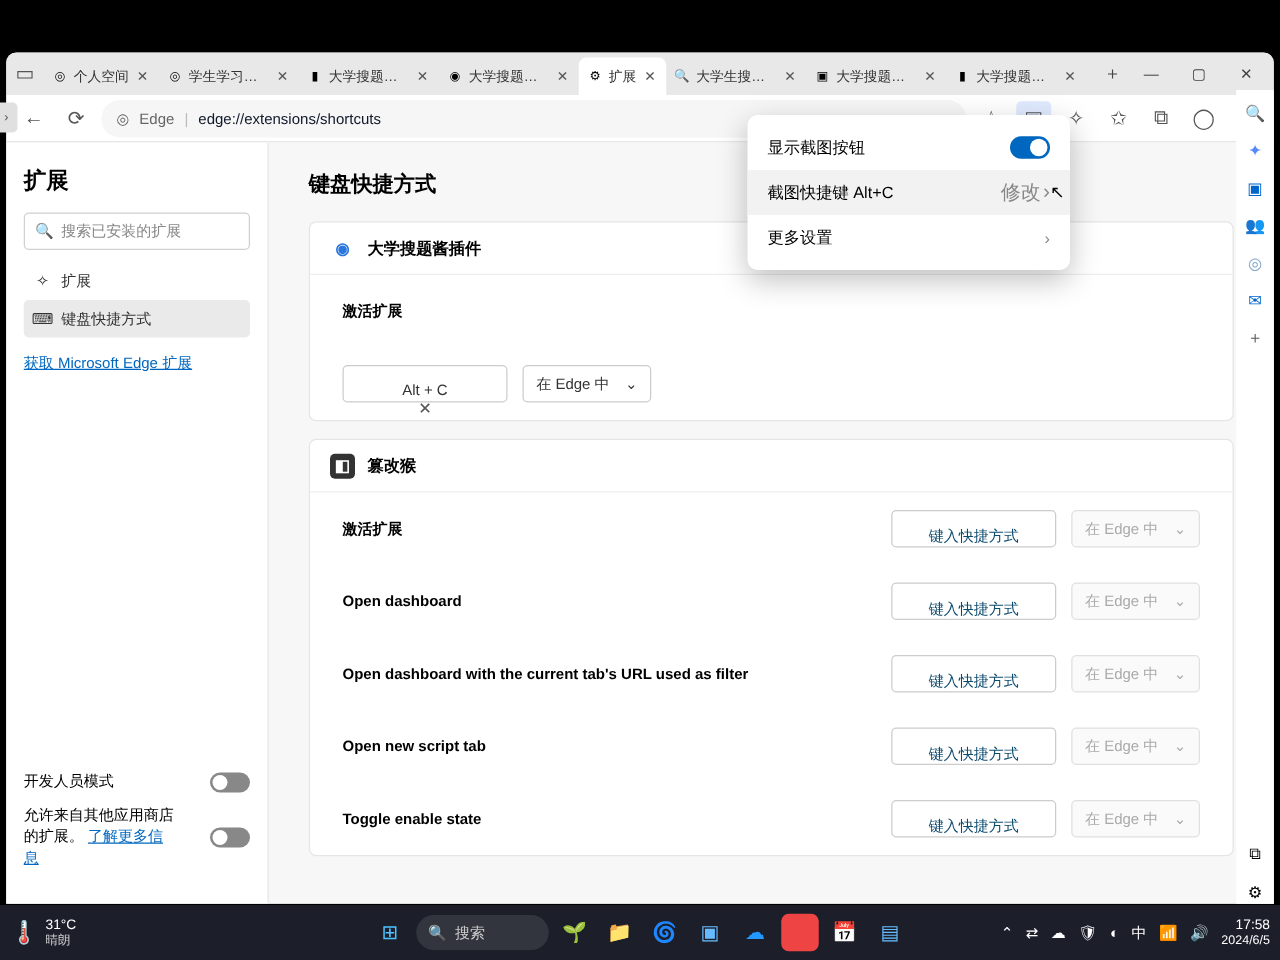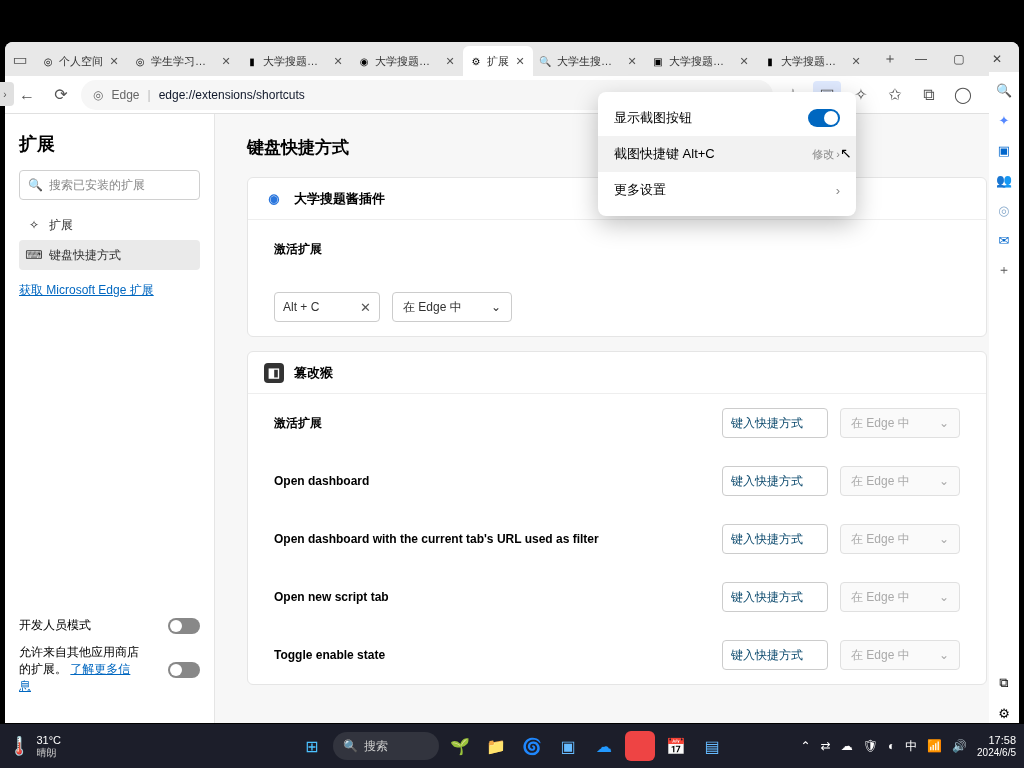--- a/index.html
+++ b/index.html
@@ -48,37 +48,37 @@
 .toggle::after { content:''; position:absolute; width:12px; height:12px; background:#fff; border-radius:50%; top:2px; left:2px; }
 .toggle.off::after { left: 2px; }
 
 .rightpane { flex: 1; padding: 22px 32px; overflow: auto; }
 .rightpane h2 { font-size: 17px; font-weight: 600; margin-bottom: 18px; }
 .card { background: #fff; border: 1px solid #e5e5e5; border-radius: 6px; margin-bottom: 14px; }
 .cardhead { height: 42px; display: flex; align-items: center; padding: 0 16px; gap: 10px; font-size: 13px; font-weight: 600; border-bottom: 1px solid #eee; }
 .cardhead .eicon { width: 20px; height: 20px; border-radius: 4px; display:flex; align-items:center; justify-content:center; font-size:13px; }
 .row { display: flex; align-items: center; padding: 14px 26px; gap: 12px; font-size: 12px; }
 .row .rlabel { flex: 1; font-weight: 600; font-size: 12px; }
-.shortcut-input { width: 106px; height: 30px; border: 1px solid #ccc; border-radius: 4px; padding: 12px 8px; font-size: 12px; display: flex; align-items: center; justify-content: space-between; color: #333; }
+.shortcut-input { width: 132px; height: 30px; border: 1px solid #ccc; border-radius: 4px; padding: 12px 8px; font-size: 12px; display: flex; align-items: center; justify-content: space-between; color: #333; flex-direction: column; }
 .shortcut-input.placeholder { color: #0c4a6e; }
-.scope { width: 120px; height: 30px; border: 1px solid #ccc; border-radius: 4px; padding: 0 10px; font-size: 12px; display: flex; align-items: center; justify-content: space-between; color: #333; }
+.scope { width: 103px; height: 30px; border: 1px solid #ccc; border-radius: 4px; padding: 0 10px; font-size: 12px; display: flex; align-items: center; justify-content: space-between; color: #333; }
 .scope.disabled { border-color: #e0e0e0; background: #fafafa; color: #aaa; }
 .x-clear { color: #555; font-size: 13px; }
 
 
 .edge-sidebar { position: absolute; top: 72px; right: 5px; bottom: 45px; width: 30px; background: #fff; display: flex; flex-direction: column; align-items: center; padding-top: 8px; gap: 10px; }
 .edge-sidebar .sb { width: 20px; height: 20px; border-radius: 4px; display: flex; align-items: center; justify-content: center; font-size: 13px; }
 .edge-sidebar .spacer2 { flex: 1; }
 
 
 .popup { position: absolute; top: 92px; left: 598px; width: 258px; background: #fff; border-radius: 8px; box-shadow: 0 8px 24px rgba(0,0,0,0.25); padding: 8px 0; z-index: 100; }
 .prow { height: 36px; display: flex; align-items: center; padding: 0 16px; font-size: 13px; justify-content: space-between; }
 .bigtoggle { width: 32px; height: 18px; background: #0067c0; border-radius: 9px; position: relative; }
 .bigtoggle::after { content:''; position:absolute; width:14px; height:14px; background:#fff; border-radius:50%; top:2px; right:2px; }
-.modify { color: #888; font-size: 11px; display: flex; align-items: center; gap: 2px; }
+.modify { color: #888; font-size: 16px; display: flex; align-items: center; gap: 2px; }
 .cursor { position: absolute; top: 145px; left: 840px; font-size: 14px; z-index: 200; pointer-events: none; }
 
 
 .taskbar { position: absolute; bottom: 0; left: 0; right: 0; height: 44px; background: #1c1e2a; display: flex; align-items: center; padding: 0 8px; color: #fff; font-size: 11px; }
 .taskbar .weather { display:flex; align-items:center; gap:6px; }
 .taskbar .wtxt { line-height: 1.1; }
 .taskbar .center { position:absolute; left:50%; transform:translateX(-50%); display:flex; align-items:center; gap:6px; }
 .taskbar .center .tbicon { width: 30px; height: 30px; border-radius: 4px; display:flex; align-items:center; justify-content:center; font-size: 16px; }
 .taskbar .center .searchbox { height: 28px; width: 106px; background: #32343e; border-radius: 14px; display: flex; align-items: center; padding: 0 10px; gap: 6px; font-size: 12px; color: #ccc; }
 .taskbar .tray { margin-left: auto; display: flex; align-items: center; gap: 10px; }

